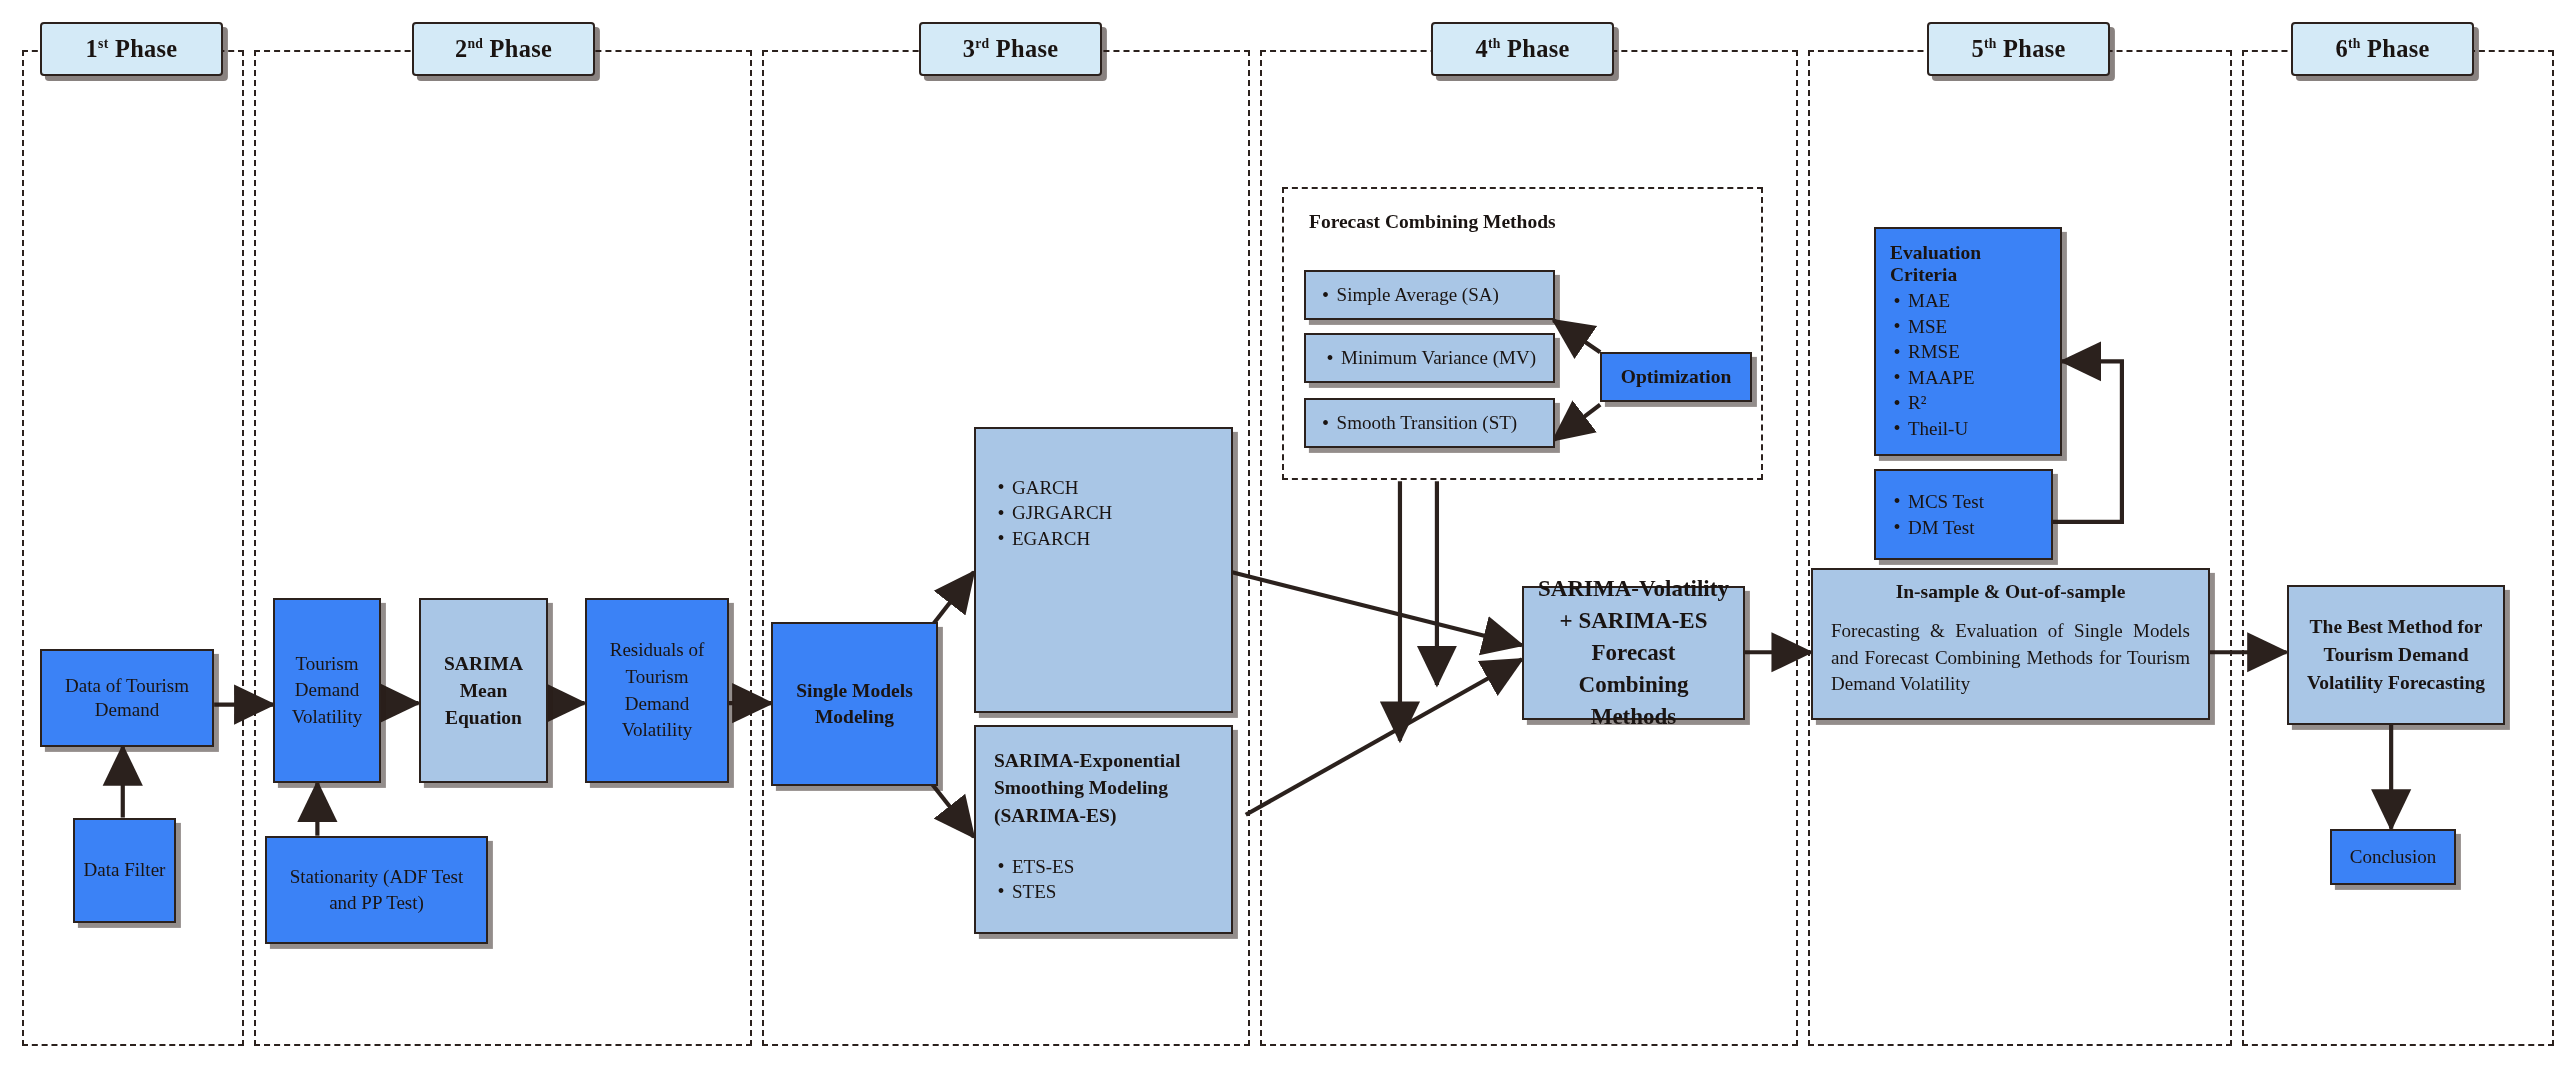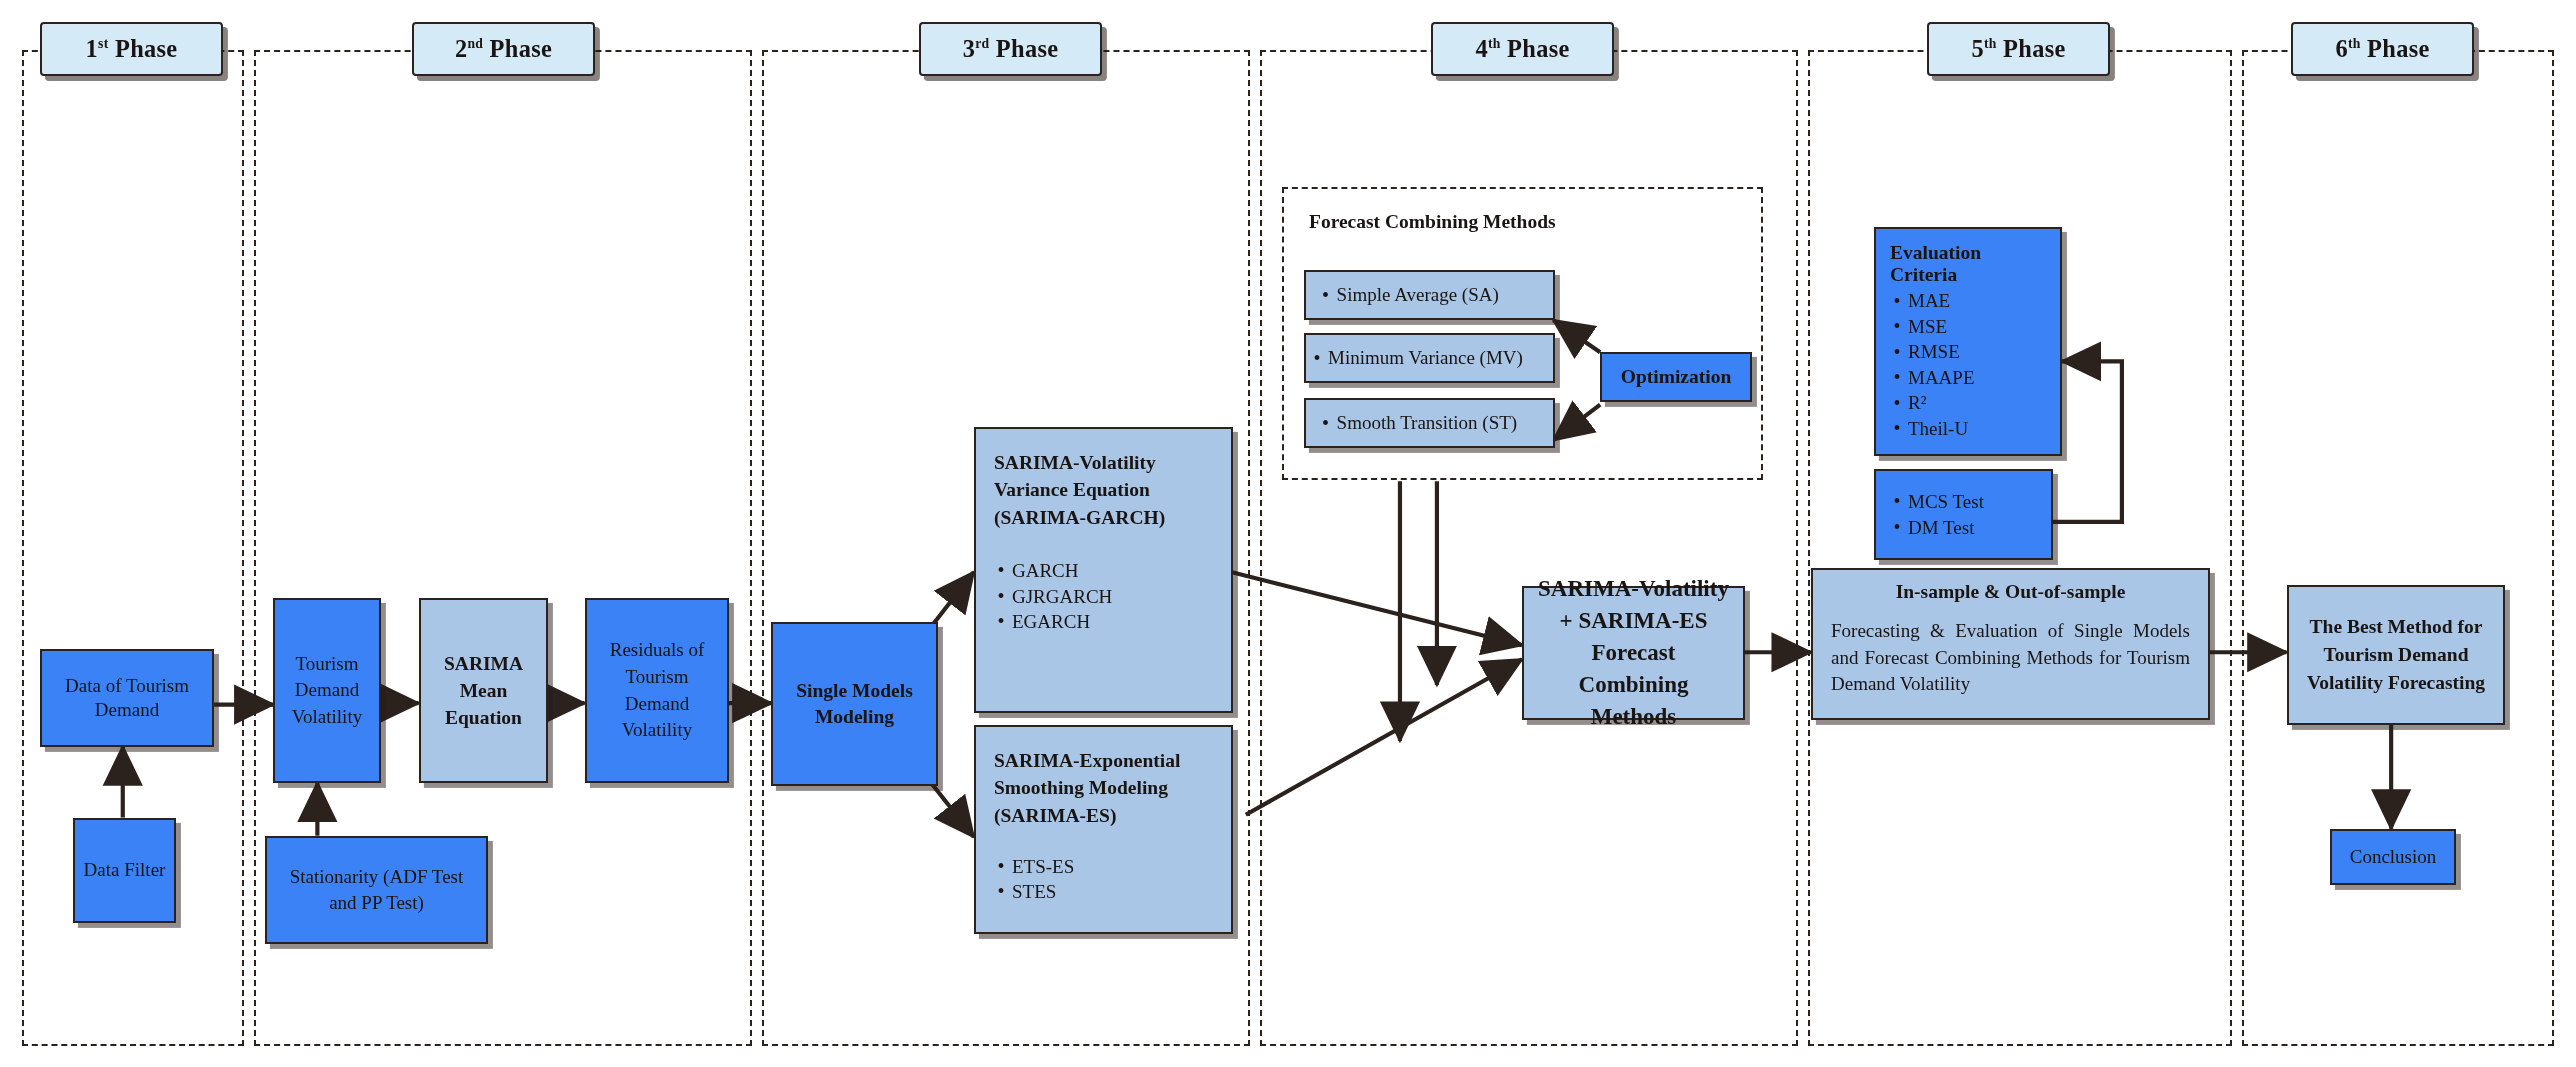--- a/index.html
+++ b/index.html
@@ -206,21 +206,20 @@
   <div class="node" style="left:585px; top:598px; width:144px; height:185px; padding:5.6px 7px;">
     <div class="ctr" style="font-size:19px;line-height:1.4;">Residuals of Tourism Demand Volatility</div>
   </div>
 
   <div class="node" style="left:771px; top:622px; width:167px; height:164px; padding:7px 7px;">
     <div class="ctr ttl" style="font-size:19.5px;line-height:1.35;">Single Models Modeling</div>
   </div>
 
   <div class="node mid" style="left:974px; top:427px; width:259px; height:286px; padding:19.5px 18px;
               justify-content:flex-start;">
-    <div class="ttl" style="font-size:19.5px;line-height:1.42;">SARIMA-Volatility Variance Equation (SARIMA-GARCH)</div>
     <ul class="bul" style="font-size:19px;margin-top:26.5px;">
       <li>GARCH</li>
       <li>GJRGARCH</li>
       <li>EGARCH</li>
     </ul>
   </div>
 
   <div class="node mid" style="left:974px; top:725px; width:259px; height:209px; padding:19.5px 18px;
               justify-content:flex-start;">
     <div class="ttl" style="font-size:19.5px;line-height:1.42;">SARIMA-Exponential Smoothing  Modeling (SARIMA-ES)</div>
@@ -233,22 +232,22 @@
   <div class="fcm-box" style="left:1282px; top:187px; width:481px; height:293px;"></div>
   <div class="fcm-title" style="left:1309px; top:211px; font-size:19.5px;">Forecast Combining Methods</div>
 
   <div class="node mid" style="left:1304px; top:270px; width:251px; height:50px; padding:0 12.6px;
               justify-content:center;">
     <ul class="bul" style="font-size:19px;">
       <li>Simple Average (SA)</li>
     </ul>
   </div>
 
-  <div class="node mid" style="left:1304px; top:333px; width:251px; height:50px; padding:0 4px;
-              justify-content:center;">
+  <div class="node mid" style="left:1304px; top:333px; width:251px; height:50px; padding:0 17px;
+              justify-content:center;align-items:flex-end;">
     <ul class="bul" style="font-size:19px;">
       <li>Minimum Variance (MV)</li>
     </ul>
   </div>
 
   <div class="node mid" style="left:1304px; top:398px; width:251px; height:50px; padding:0 12.6px;
               justify-content:center;">
     <ul class="bul" style="font-size:19px;">
       <li>Smooth Transition (ST)</li>
     </ul>

